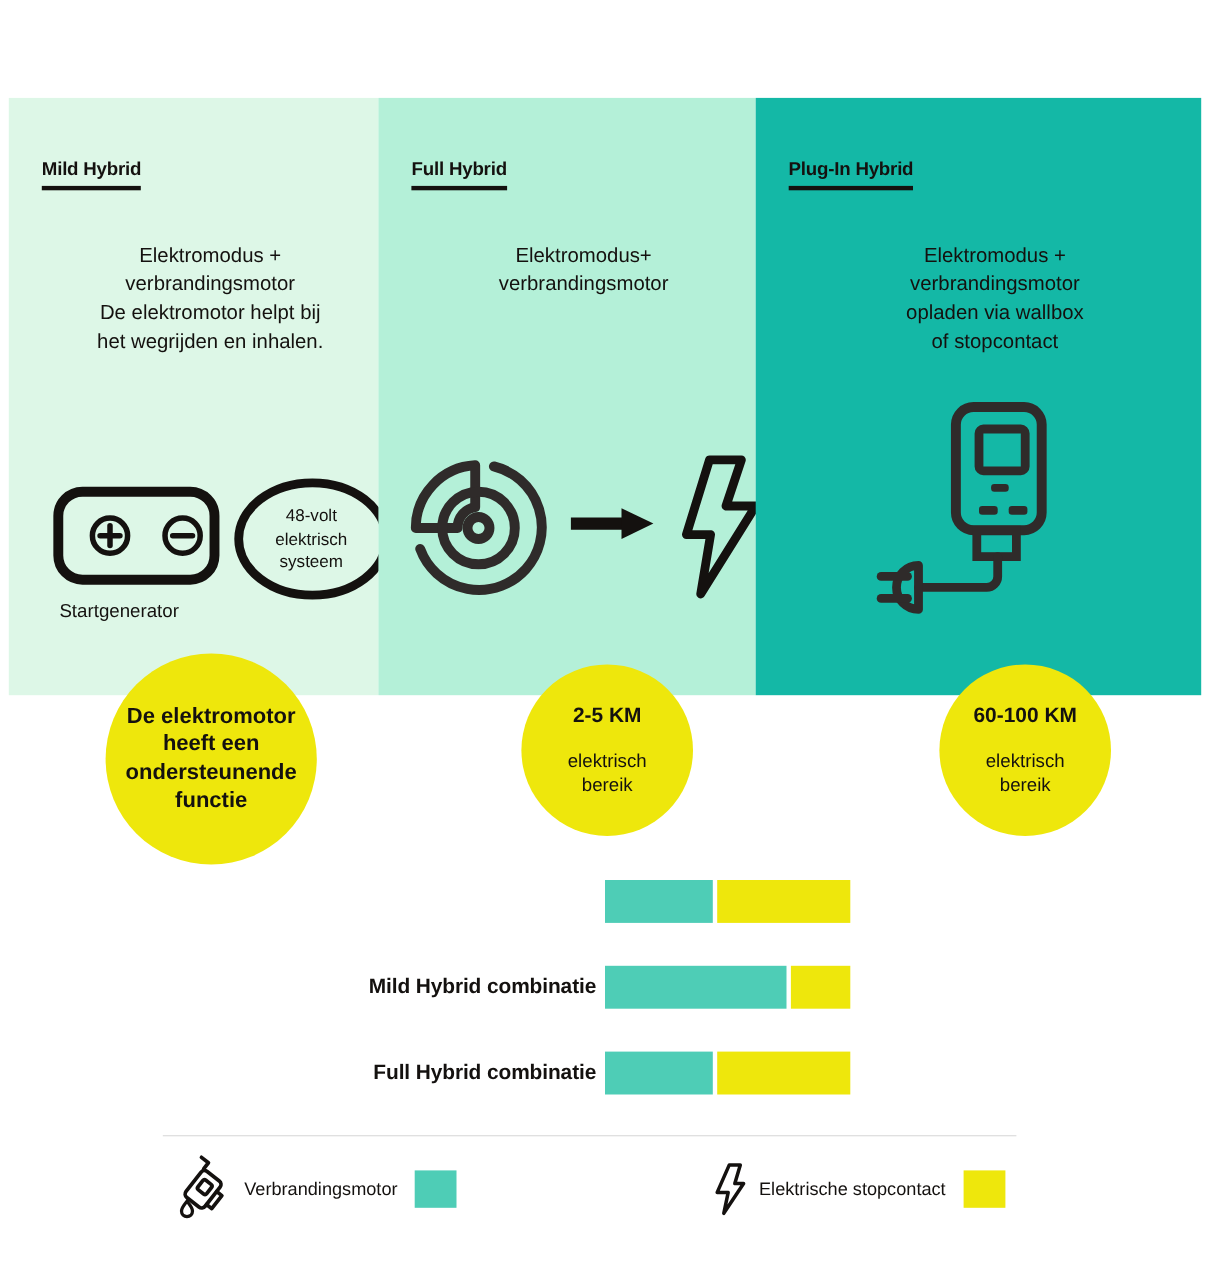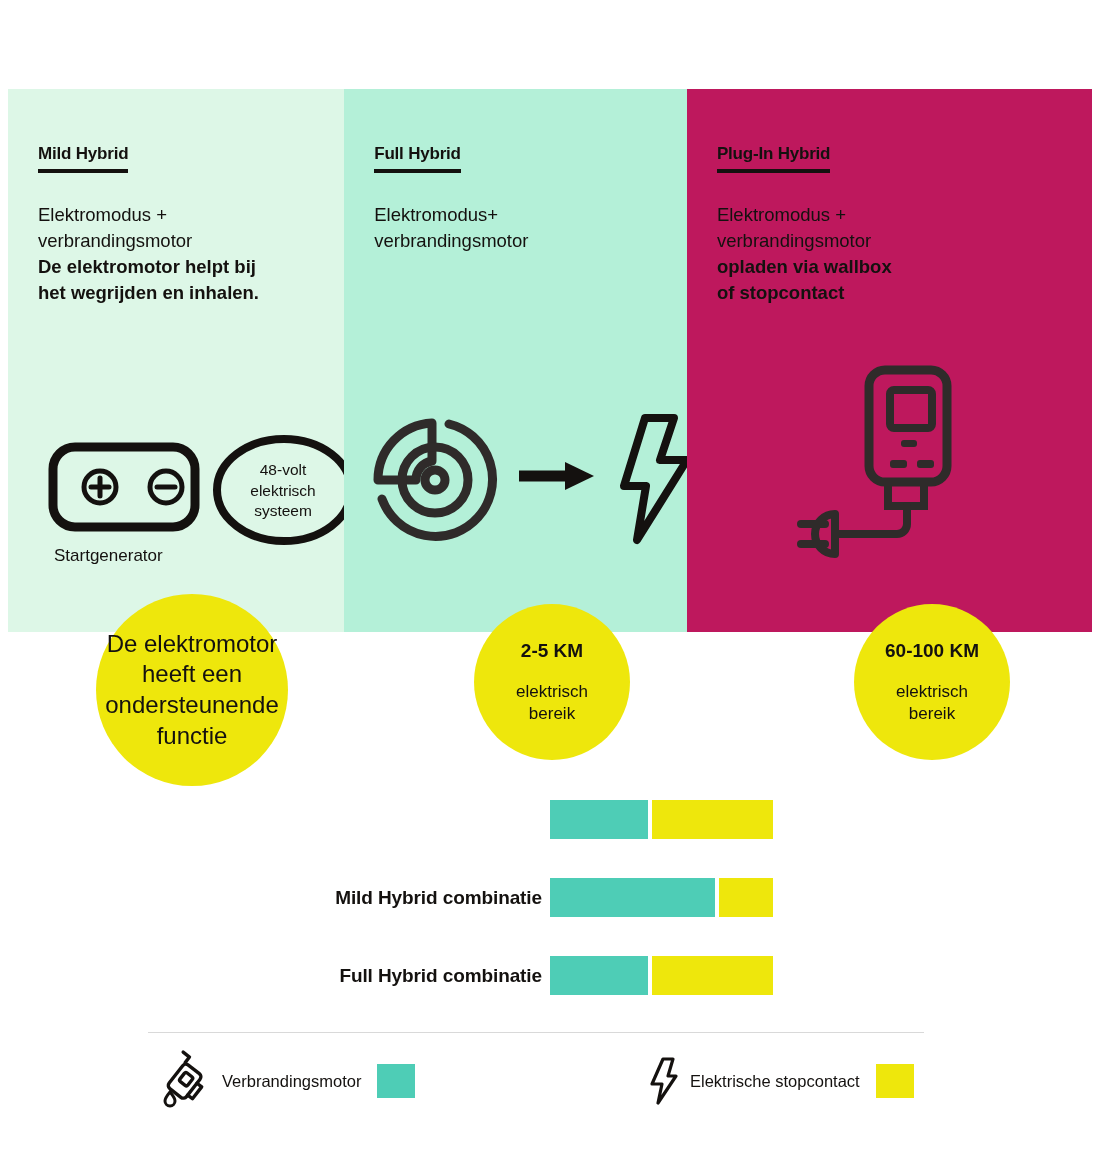--- a/index.html
+++ b/index.html
@@ -8,30 +8,30 @@
     font-family:"Liberation Sans","DejaVu Sans",sans-serif;
     color:#14110f;overflow:hidden;position:relative;
   }
   .stage{position:absolute;left:0;top:0;width:1100px;height:1168px;}
 
   
   .panels{position:absolute;left:8px;top:89px;width:1084px;height:543px;display:flex;}
   .panel{position:relative;height:100%;box-sizing:border-box;padding:56px 0 0 30px;}
   .panel.p1{width:359px;background:#ddf7e7;}
   .panel.p2{width:366px;background:#b4f0d8;}
-  .panel.p3{width:433px;background:#be185d;}
+  .panel.p3{width:433px;background:#14b8a6;}
 
   .panel-title{
     font-size:17px;font-weight:bold;letter-spacing:-0.2px;
     display:inline-block;padding-bottom:5px;border-bottom:4px solid #14110f;
     line-height:1.1;
   }
-  .panel-body{margin-top:29px;font-size:18.5px;line-height:1.42;}
+  .panel-body{margin-top:46px;font-size:18.5px;line-height:1.42;text-align:center;}
   .panel-body .light{font-weight:400;}
-  .panel-body .bold{font-weight:bold;}
+  .panel-body .bold{font-weight:normal;}
 
   
   .icons1{position:absolute;left:32px;top:345px;width:330px;height:145px;}
   .battery{position:absolute;left:8px;top:8px;}
   .startgen-label{position:absolute;left:14px;top:112px;font-size:17px;font-weight:400;}
   .volt-ellipse{position:absolute;left:172px;top:0px;}
   .volt-text{
     position:absolute;left:188px;top:26px;width:110px;text-align:center;
     font-size:15.5px;line-height:1.33;font-weight:400;
   }
@@ -42,21 +42,21 @@
   
   .icons3{position:absolute;left:70px;top:275px;width:260px;height:200px;}
 
   
   .circle{
     position:absolute;border-radius:50%;background:#eee70c;
     display:flex;align-items:center;justify-content:center;text-align:center;
   }
   .circle .ctxt{padding:0 8px;line-height:1.28;}
   .c1{left:96px;top:594px;width:192px;height:192px;}
-  .c1 .ctxt{font-size:24px;font-weight:normal;}
+  .c1 .ctxt{font-size:20px;font-weight:bold;}
   .c2{left:474px;top:604px;width:156px;height:156px;}
   .c3{left:854px;top:604px;width:156px;height:156px;}
   .km-big{font-size:19px;font-weight:bold;display:block;margin-bottom:18px;}
   .km-sub{font-size:17px;font-weight:400;display:block;line-height:1.3;}
 
   
   .chart{position:absolute;left:0;top:800px;width:1100px;}
   .row{position:relative;height:39px;margin-bottom:39px;}
   .row-label{
     position:absolute;right:558px;top:0;height:39px;line-height:39px;

